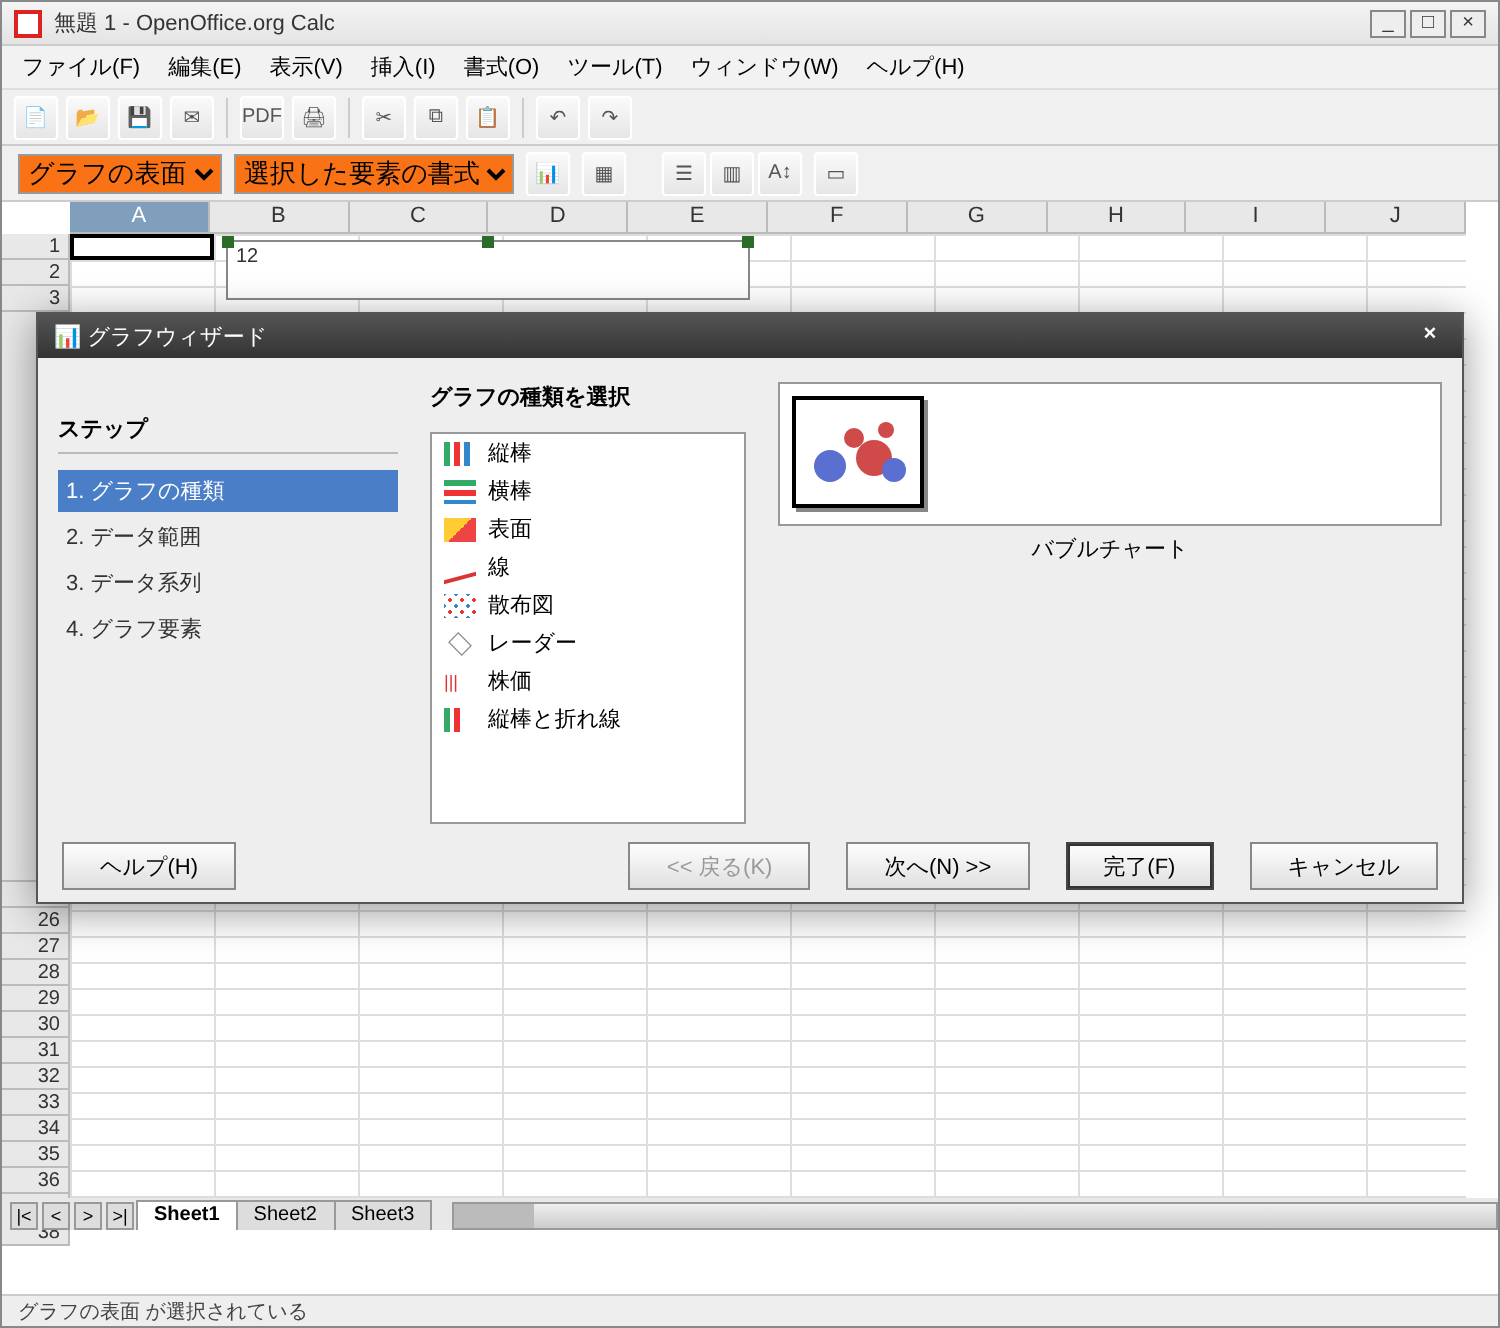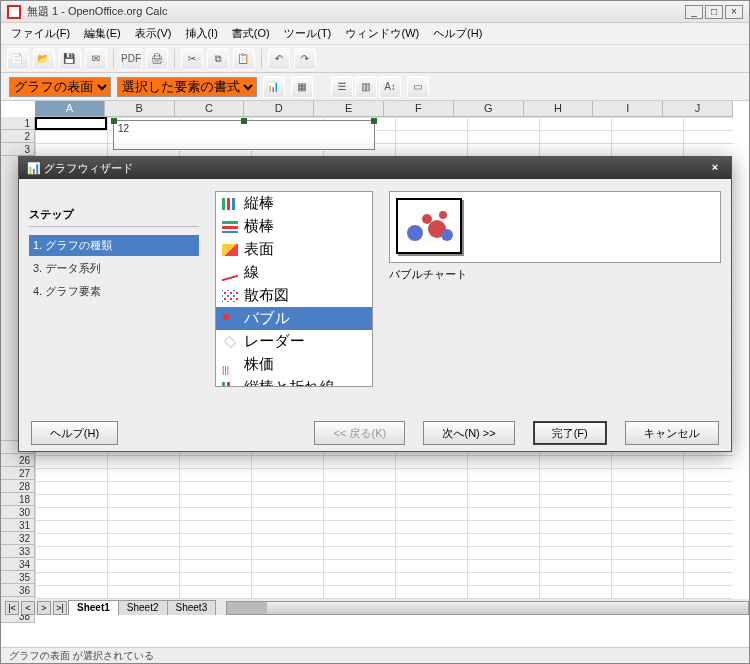--- a/index.html
+++ b/index.html
@@ -52,39 +52,39 @@
 .wizard .wiz-close { width:16px; height:16px; text-align:center; line-height:14px; cursor:pointer; color:#fff; font-weight:bold; }
 .wizard-body { display:flex; height:234px; }
 .steps-panel { width:190px; padding: 28px 10px; }
 .steps-panel .steps-h { font-weight:bold; margin-bottom:4px; }
 .steps-panel hr { border:none; border-top:1px solid #bbb; margin: 4px 0 8px; }
 .steps-panel .step { padding: 3px 4px; margin: 2px 0; cursor:pointer; color:#333; font-size:11px;}
 .steps-panel .step.sel { background:#4a7fc8; color:#fff; }
 .type-panel { width: 170px; padding: 12px 6px; }
 .type-panel .type-h { font-weight:bold; margin-bottom:10px; }
 .type-list { background:#fff; border:1px solid #999; height: 196px; overflow:hidden; }
-.type-list .ct { display:flex; align-items:center; padding: 2px 6px; gap:6px; cursor:pointer; font-size:15px; }
+.type-list .ct { display:flex; align-items:center; padding: 2px 6px; gap:6px; cursor:pointer; font-size:11px; }
 .type-list .ct.sel { background:#4a7fc8; color:#fff; }
 .type-list .ct .ic { width:16px; height:12px; display:inline-block; position:relative; }
 .ic-col{background:linear-gradient(90deg,#3a6 3px,transparent 3px,transparent 5px,#e33 5px,#e33 8px,transparent 8px,transparent 10px,#38c 10px,#38c 13px,transparent 13px)}
 .ic-bar{background:linear-gradient(#3a6 3px,transparent 3px,transparent 5px,#e33 5px,#e33 8px,transparent 8px,transparent 10px,#38c 10px)}
 .ic-pie{border-radius:50%; background: conic-gradient(#e33 0 120deg,#3a6 120deg 230deg,#38c 230deg 360deg);}
 .ic-area{background:linear-gradient(135deg,#fc3 50%,#e44 50%)}
 .ic-line::after{content:""; position:absolute; inset:0; border-bottom:2px solid #d33; transform: skewY(-15deg);}
 .ic-scatter{background:radial-gradient(#e33 1px,transparent 1px), radial-gradient(#38c 1px,transparent 1px); background-size:6px 6px; background-position:0 0,3px 3px;}
 .ic-bubble{background:radial-gradient(circle at 4px 4px,#e33 3px,transparent 3px), radial-gradient(circle at 10px 8px,#38c 2px,transparent 2px);}
 .ic-radar::after{content:"";position:absolute;inset:0;border:1px solid #888;transform:rotate(45deg) scale(.6)}
 .ic-stock::after{content:"|||";color:#d33;font-size:9px;line-height:12px}
 .ic-combo{background:linear-gradient(90deg,#3a6 3px,transparent 3px,transparent 5px,#e33 5px,#e33 8px,transparent 8px)}
 
 .preview-panel { flex:1; padding: 12px 10px; }
 .preview-frame { background:#fff; border:1px solid #999; height: 72px; padding:6px; display:flex; justify-content:flex-start; align-items:flex-start; }
 .preview-thumb { width: 66px; height: 56px; border:2px solid #000; box-shadow: 2px 2px 0 #888; display:flex; align-items:center; justify-content:center; background:#fff; cursor:pointer; }
 .preview-thumb svg { width: 52px; height: 42px; }
-.preview-label { margin-top:4px; font-size:11px; }
+.preview-label { text-align:center; margin-top:4px; font-size:11px; }
 
 .wizard-buttons { height:40px; display:flex; align-items:center; padding: 0 12px; gap: 18px; }
 .wizard-buttons .btn { height: 24px; padding: 0 18px; border: 1px solid #888; background: linear-gradient(#fdfdfd,#e0e0e0); cursor:pointer; font-size:11px; display:flex; align-items:center; }
 .wizard-buttons .btn.disabled { color:#999; }
 .wizard-buttons .btn.default { border: 1px solid #444; box-shadow: inset 0 0 0 1px #333; }
 .wizard-buttons .bsp { flex:1; }
 </style>
 </head>
 <body>
 
@@ -161,21 +161,21 @@
       <div class="rh">1</div>
       <div class="rh">2</div>
       <div class="rh">3</div>
 
       <div style="height:272px"></div>
       <div class="rh">24</div>
       <div class="rh">25</div>
       <div class="rh">26</div>
       <div class="rh">27</div>
       <div class="rh">28</div>
-      <div class="rh">18</div>
+      <div class="rh">29</div>
       <div class="rh">30</div>
       <div class="rh">31</div>
       <div class="rh">32</div>
       <div class="rh">33</div>
       <div class="rh">34</div>
       <div class="rh">35</div>
       <div class="rh">36</div>
       <div class="rh">37</div>
       <div class="rh">38</div>
     </div>
@@ -214,49 +214,47 @@
     <span>グラフウィザード</span>
     <span class="sp"></span>
     <span class="wiz-close">×</span>
   </div>
   <div class="wizard-body">
 
     <div class="steps-panel">
       <div class="steps-h">ステップ</div>
       <hr>
       <div class="step sel">1. グラフの種類</div>
+      <div class="step">2. データ範囲</div>
       <div class="step">3. データ系列</div>
       <div class="step">4. グラフ要素</div>
     </div>
 
     <div class="type-panel">
+      <div class="type-h">グラフの種類を選択</div>
       <div class="type-list">
         <div class="ct">
             <span class="ic ic-col"></span>
             <span>縦棒</span>
           </div>
         <div class="ct">
             <span class="ic ic-bar"></span>
             <span>横棒</span>
           </div>
         <div class="ct">
             <span class="ic ic-area"></span>
             <span>表面</span>
           </div>
         <div class="ct">
             <span class="ic ic-line"></span>
             <span>線</span>
           </div>
         <div class="ct">
             <span class="ic ic-scatter"></span>
             <span>散布図</span>
-          </div>
-        <div class="ct sel">
-            <span class="ic ic-bubble"></span>
-            <span>バブル</span>
           </div>
         <div class="ct">
             <span class="ic ic-radar"></span>
             <span>レーダー</span>
           </div>
         <div class="ct">
             <span class="ic ic-stock"></span>
             <span>株価</span>
           </div>
         <div class="ct">

